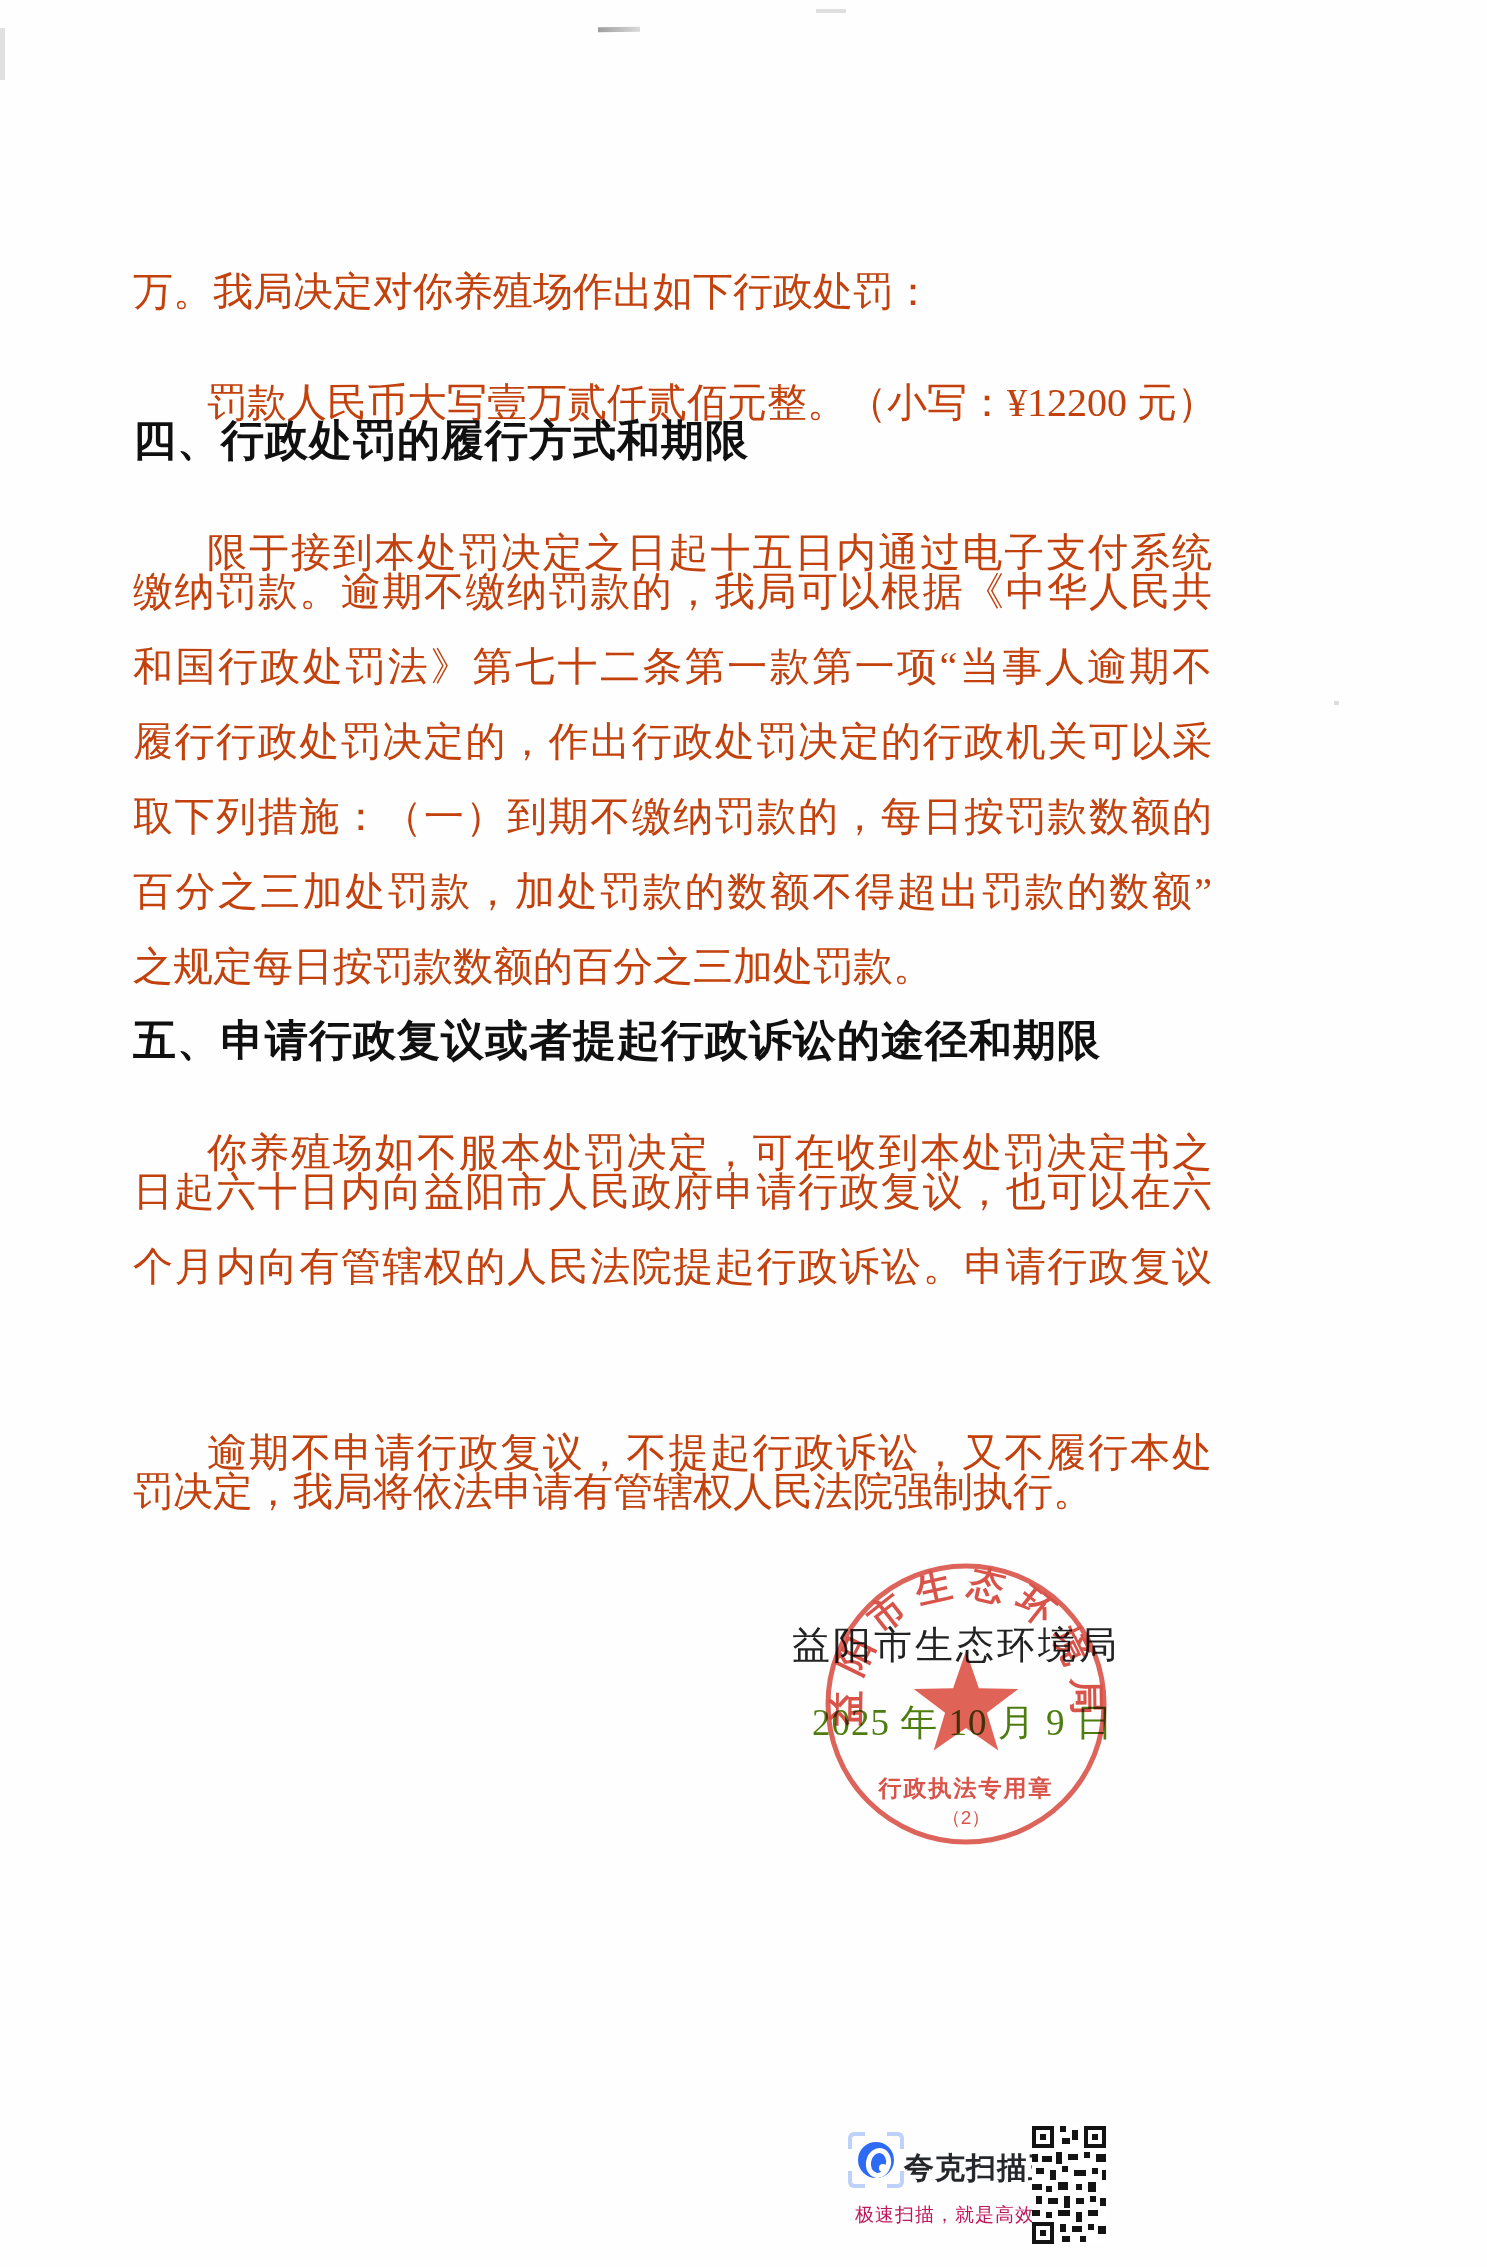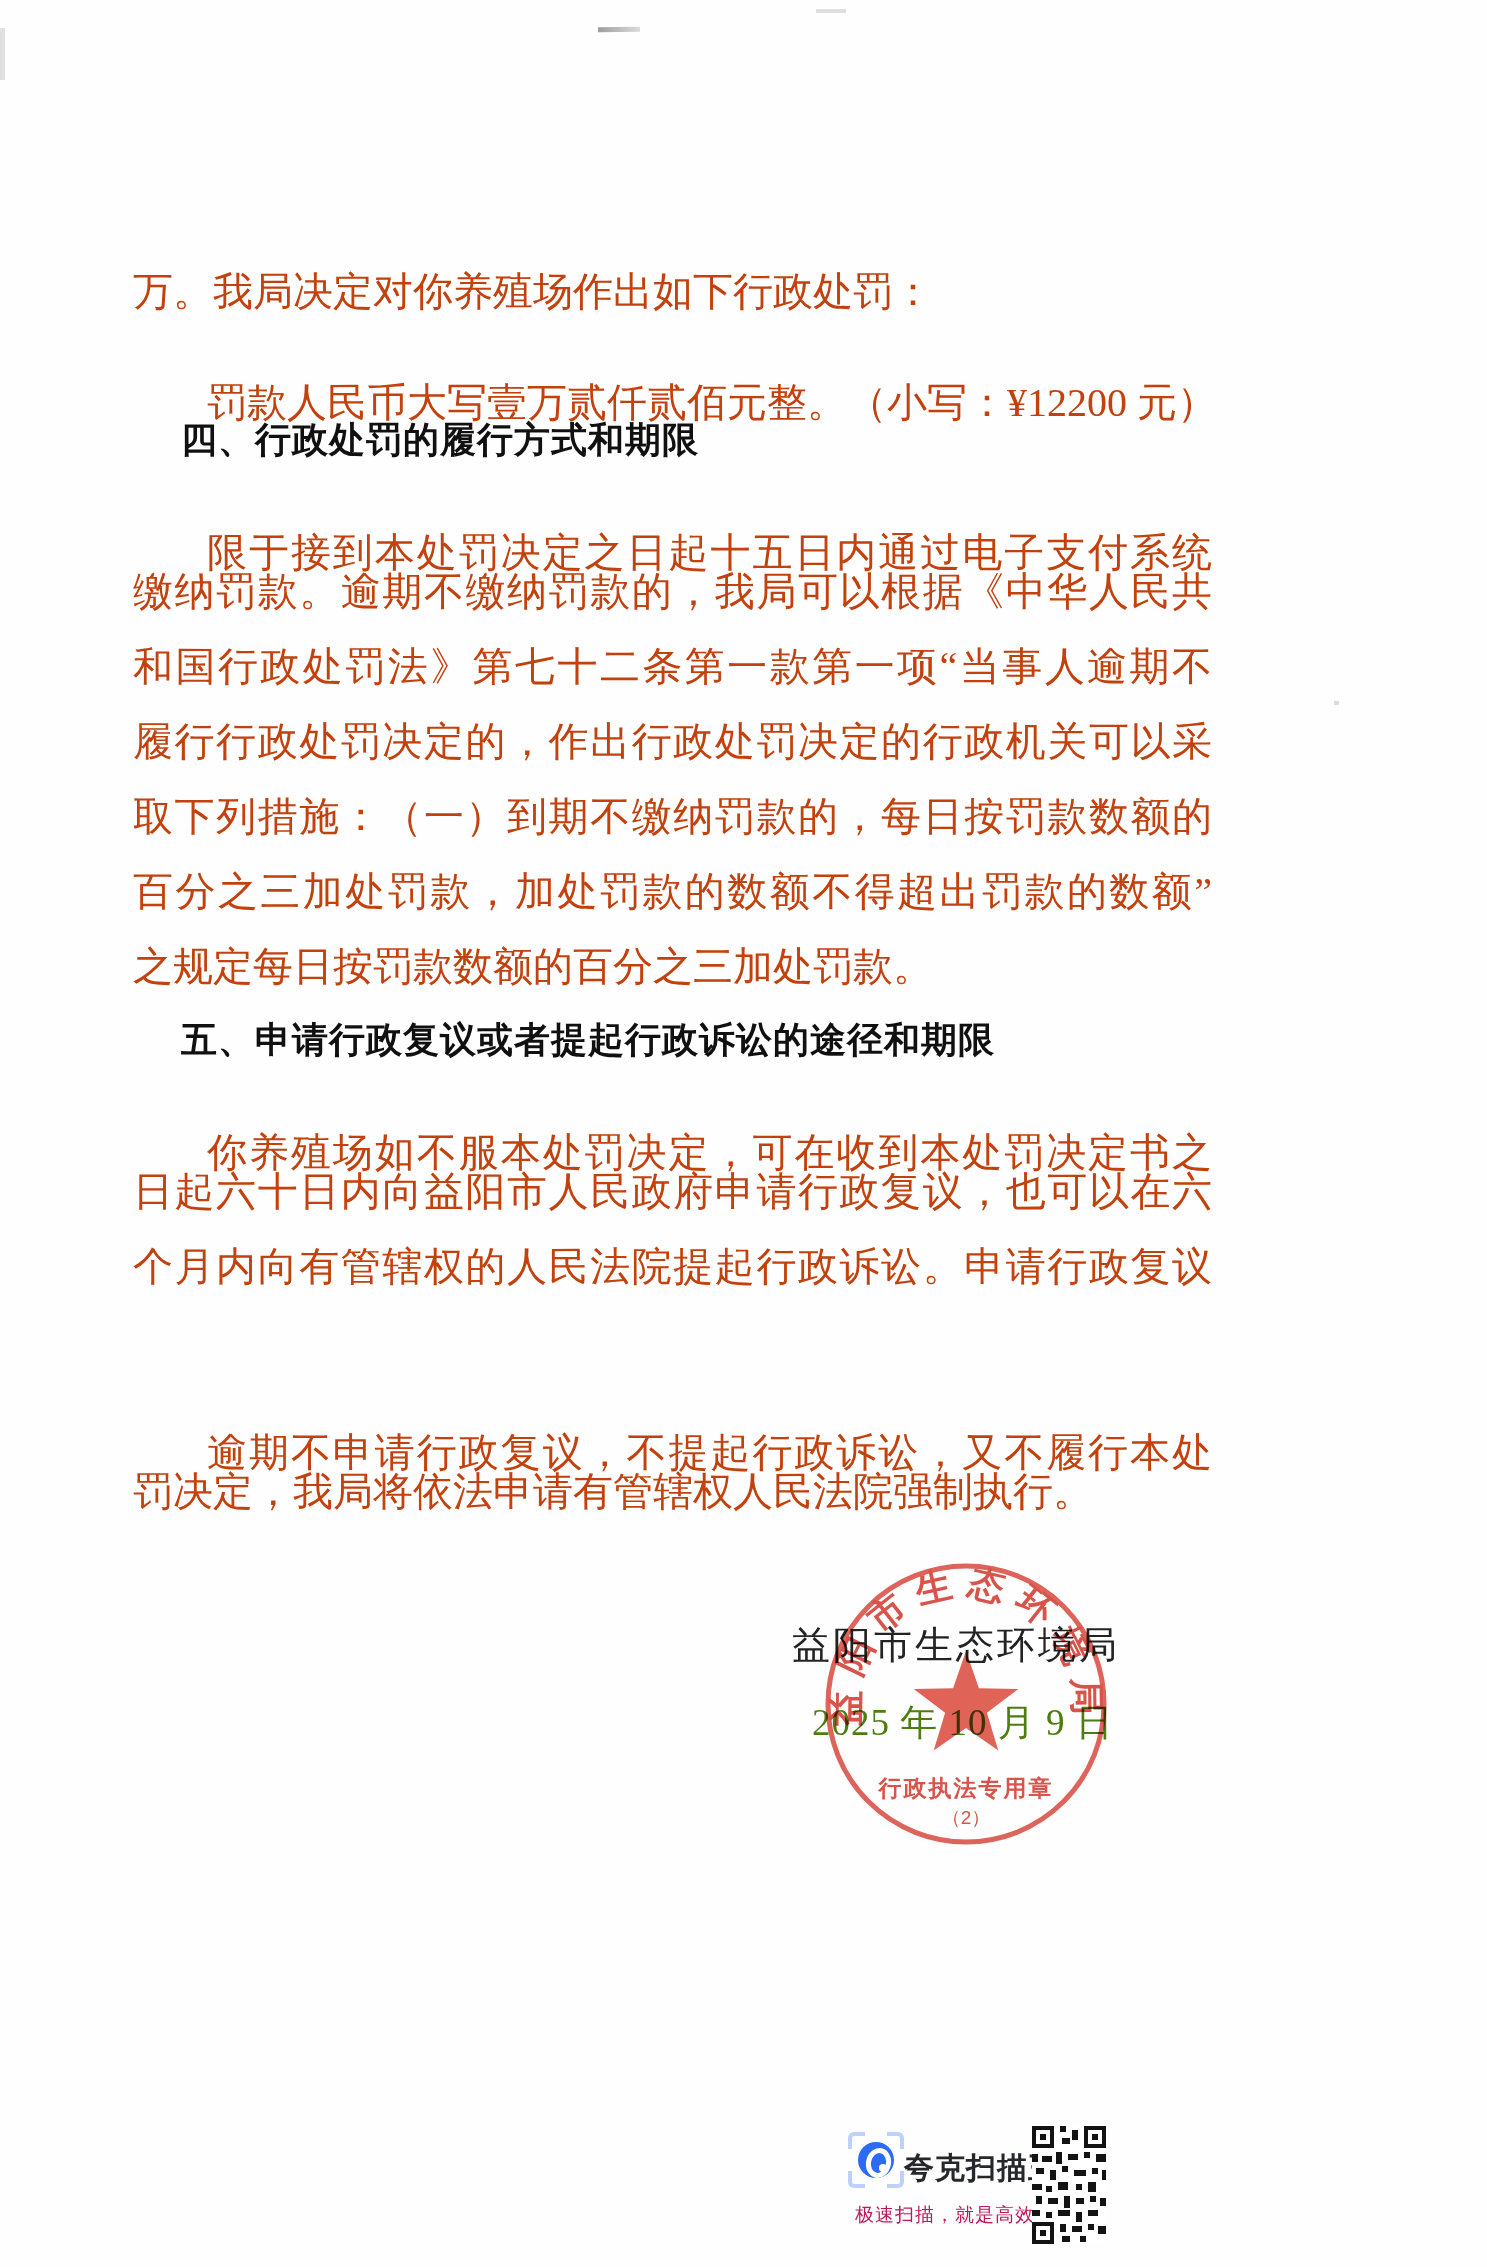--- a/index.html
+++ b/index.html
@@ -11,21 +11,21 @@
   .line{
     position:absolute;left:133px;width:1079px;
     font-size:40px;line-height:50px;color:#c2410c;
     font-family:"Liberation Serif",serif;
     white-space:nowrap;letter-spacing:0px;
   }
   .indent{padding-left:74px;box-sizing:border-box;margin-top:36px;}
   .justify{white-space:normal;text-align:justify;text-align-last:justify;}
   .heading{
     font-family:"Liberation Sans",sans-serif;font-weight:700;
-    font-size:36px;color:#101010;letter-spacing:1px;margin-left:48px;
+    font-size:43px;color:#101010;letter-spacing:1px;
   }
 
   
   .sig-agency{position:absolute;left:792px;top:1620px;font-size:38px;letter-spacing:3px;color:#232323;white-space:nowrap;}
   .sig-date{position:absolute;left:812px;top:1698px;font-size:37px;letter-spacing:1px;color:#4d7c0f;white-space:nowrap;}
 
   
   .seal{position:absolute;left:818px;top:1556px;width:296px;height:296px;
         mix-blend-mode:multiply;opacity:.92;}
 

